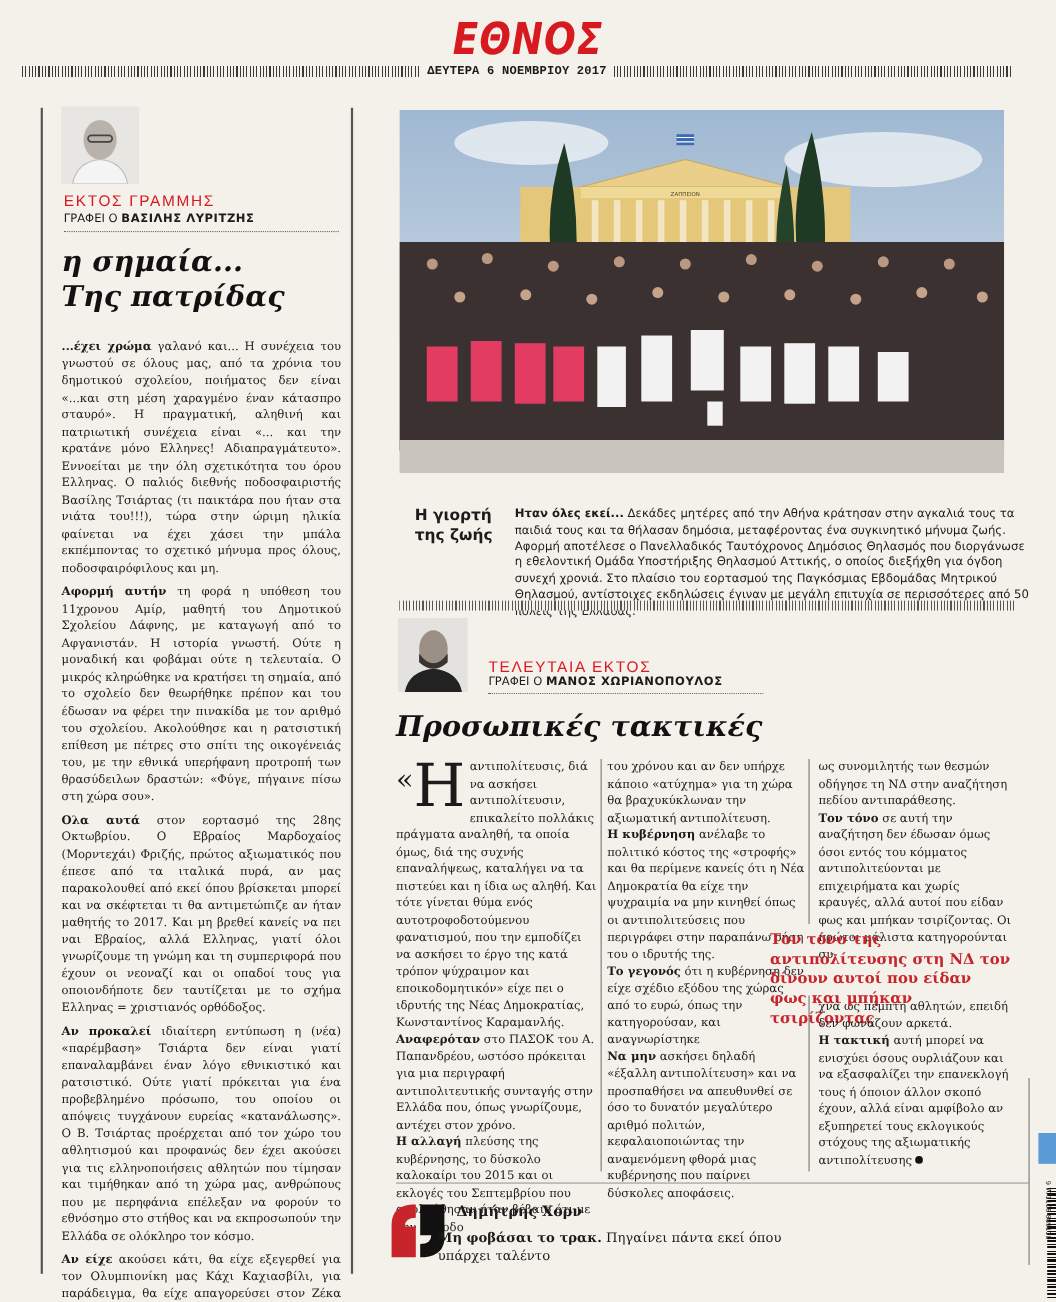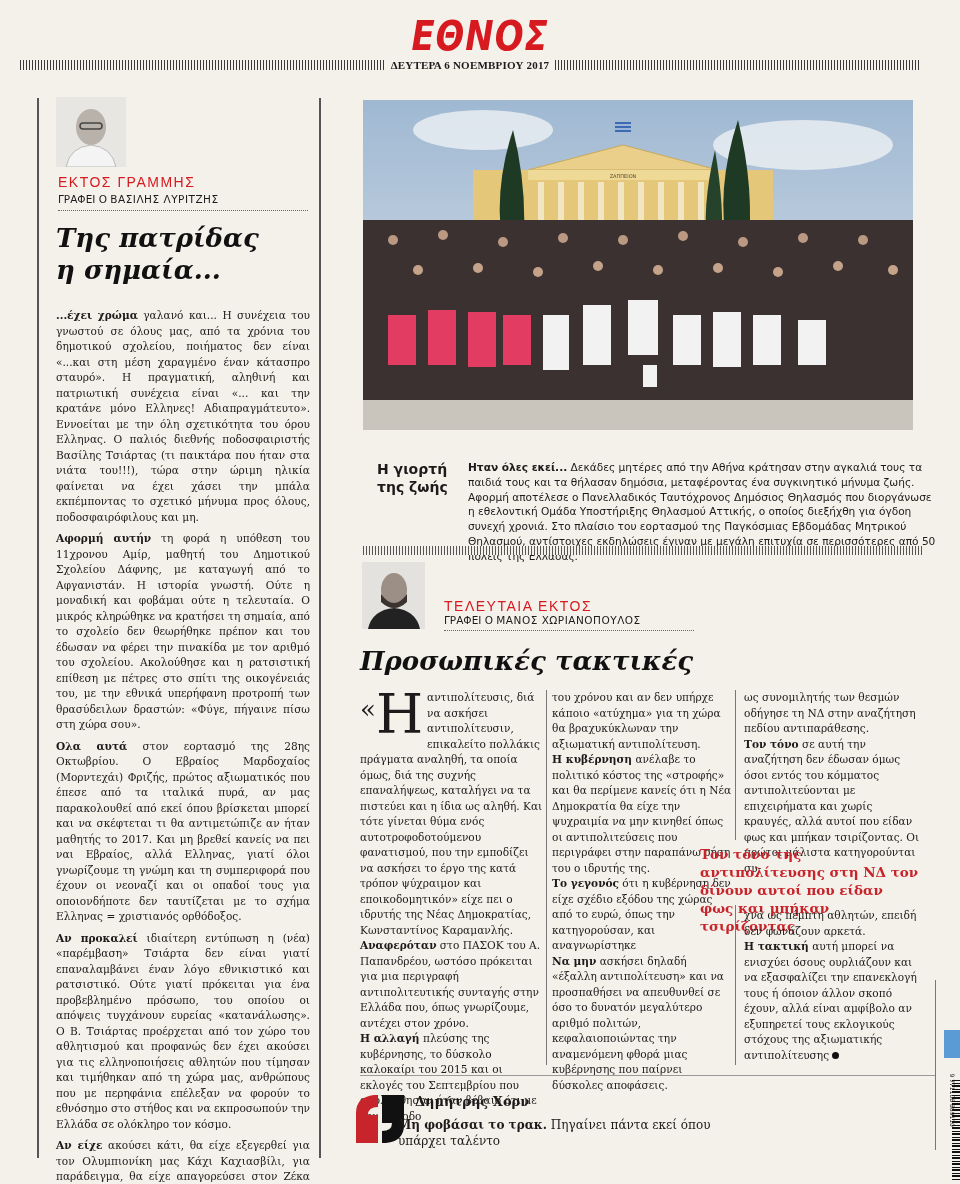--- a/index.html
+++ b/index.html
@@ -5,28 +5,28 @@
   html,body{margin:0;padding:0;}
   body{width:960px;height:1184px;background:#f4f0ea;position:relative;overflow:hidden;
        font-family:"DejaVu Serif",serif;color:#1c1a1a;}
   .abs{position:absolute;}
   
   .logo{left:0;width:960px;top:14px;text-align:center;font-family:"DejaVu Sans",sans-serif;
         font-weight:bold;font-style:italic;font-size:40px;color:#d71920;letter-spacing:1px;
         transform:scaleX(0.85);line-height:44px;}
   .dateline{left:20px;width:900px;top:58px;height:14px;display:flex;align-items:center;gap:6px;}
   .hatch{flex:1;height:10px;background:repeating-linear-gradient(90deg,#3a3a3a 0 1px,#f4f0ea 1px 3px);}
-  .datetext{font-family:Liberation Serif, serif;font-weight:bold;font-size:11px;white-space:nowrap;letter-spacing:0.2px;}
+  .datetext{font-family:Liberation Mono, monospace;font-weight:bold;font-size:11px;white-space:nowrap;letter-spacing:0.2px;}
   
   .vrule{width:2px;background:#555;}
   
   .portrait{background:#ddd;overflow:hidden;}
   .col-label{font-family:Liberation Sans, sans-serif;color:#d71920;font-size:14px;letter-spacing:1.5px;}
   .byline{font-family:"DejaVu Sans",sans-serif;font-size:10.5px;}
-  .byline b{font-weight:normal;letter-spacing:0.5px;}
+  .byline b{font-weight:bold;letter-spacing:0.5px;}
   .dotrule{height:0;border-top:1px dotted #666;}
   .headline{font-family:"DejaVu Serif",serif;font-weight:bold;font-style:italic;color:#111;}
   .body{font-family:"DejaVu Serif",serif;font-size:10.6px;line-height:15.5px;text-align:justify;}
   .body p{margin:0 0 6px 0;}
   .body b{font-weight:bold;text-align:right;}
   .cap{font-family:"DejaVu Sans",sans-serif;}
   .pull{font-family:"DejaVu Serif",serif;font-weight:bold;color:#c8242b;font-size:13.5px;line-height:18px;}
   .hatchbar{height:9px;background:repeating-linear-gradient(90deg,#555 0 1px,#f4f0ea 1px 3px);}
   .bullet{display:inline-block;width:7px;height:7px;border-radius:50%;background:#111;vertical-align:middle;margin-left:3px;}
   .dropcap{float:left;font-size:54px;line-height:46px;margin:2px 4px 0 0;font-family:"DejaVu Serif",serif;}
@@ -53,22 +53,22 @@
     <path d="M10 70 Q14 50 35 48 Q56 50 60 70 Z" fill="#f4f4f4" stroke="#bbb"></path>
   </svg>
 </div>
 <div class="abs col-label" style="left:58px;top:174px;">ΕΚΤΟΣ ΓΡΑΜΜΗΣ</div>
 <div class="abs byline" style="left:58px;top:193px;">
   <span>ΓΡΑΦΕΙ Ο</span>
   <b>ΒΑΣΙΛΗΣ ΛΥΡΙΤΖΗΣ</b>
 </div>
 <div class="abs dotrule" style="left:58px;top:210px;width:250px;"></div>
 <div class="abs headline" style="left:56px;top:222px;font-size:26px;line-height:32px;">
+  <div>η σημαία...</div>
   <div>Της πατρίδας</div>
-  <div>η σημαία...</div>
 </div>
 
 <div class="abs body" style="left:56px;top:308px;width:254px;">
   <p><b>...έχει χρώμα</b><span> γαλανό και... Η συνέχεια του γνωστού σε όλους μας, από τα χρόνια του δημοτικού σχολείου, ποιήματος δεν είναι «...και στη μέση χαραγμένο έναν κάτασπρο σταυρό». Η πραγματική, αληθινή και πατριωτική συνέχεια είναι «... και την κρατάνε μόνο Ελληνες! Αδιαπραγμάτευτο». Εννοείται με την όλη σχετικότητα του όρου Ελληνας. Ο παλιός διεθνής ποδοσφαιριστής Βασίλης Τσιάρτας (τι παικτάρα που ήταν στα νιάτα του!!!), τώρα στην ώριμη ηλικία φαίνεται να έχει χάσει την μπάλα εκπέμποντας το σχετικό μήνυμα προς όλους, ποδοσφαιρόφιλους και μη.</span></p>
   <p><b>Αφορμή αυτήν</b><span> τη φορά η υπόθεση του 11χρονου Αμίρ, μαθητή του Δημοτικού Σχολείου Δάφνης, με καταγωγή από το Αφγανιστάν. Η ιστορία γνωστή. Ούτε η μοναδική και φοβάμαι ούτε η τελευταία. Ο μικρός κληρώθηκε να κρατήσει τη σημαία, από το σχολείο δεν θεωρήθηκε πρέπον και του έδωσαν να φέρει την πινακίδα με τον αριθμό του σχολείου. Ακολούθησε και η ρατσιστική επίθεση με πέτρες στο σπίτι της οικογένειάς του, με την εθνικά υπερήφανη προτροπή των θρασύδειλων δραστών: «Φύγε, πήγαινε πίσω στη χώρα σου».</span></p>
   <p><b>Ολα αυτά</b><span> στον εορτασμό της 28ης Οκτωβρίου. Ο Εβραίος Μαρδοχαίος (Μορντεχάι) Φριζής, πρώτος αξιωματικός που έπεσε από τα ιταλικά πυρά, αν μας παρακολουθεί από εκεί όπου βρίσκεται μπορεί και να σκέφτεται τι θα αντιμετώπιζε αν ήταν μαθητής το 2017. Και μη βρεθεί κανείς να πει ναι Εβραίος, αλλά Ελληνας, γιατί όλοι γνωρίζουμε τη γνώμη και τη συμπεριφορά που έχουν οι νεοναζί και οι οπαδοί τους για οποιονδήποτε δεν ταυτίζεται με το σχήμα Ελληνας = χριστιανός ορθόδοξος.</span></p>
   <p><b>Αν προκαλεί</b><span> ιδιαίτερη εντύπωση η (νέα) «παρέμβαση» Τσιάρτα δεν είναι γιατί επαναλαμβάνει έναν λόγο εθνικιστικό και ρατσιστικό. Ούτε γιατί πρόκειται για ένα προβεβλημένο πρόσωπο, του οποίου οι απόψεις τυγχάνουν ευρείας «κατανάλωσης». Ο Β. Τσιάρτας προέρχεται από τον χώρο του αθλητισμού και προφανώς δεν έχει ακούσει για τις ελληνοποιήσεις αθλητών που τίμησαν και τιμήθηκαν από τη χώρα μας, ανθρώπους που με περηφάνια επέλεξαν να φορούν το εθνόσημο στο στήθος και να εκπροσωπούν την Ελλάδα σε ολόκληρο τον κόσμο.</span></p>
   <p><b>Αν είχε</b><span> ακούσει κάτι, θα είχε εξεγερθεί για τον Ολυμπιονίκη μας Κάχι Καχιασβίλι, για παράδειγμα, θα είχε απαγορεύσει στον Ζέκα να τραγουδά τον Εθνικό Υμνο και στον Γιάννη Αντετοκούνμπο να σηκώνει στο ΝΒΑ την ελληνική σημαία. Βλέπετε, όμως, όλοι αυτοί δεν είναι 11χρονοι Αμίρ...</span></p>
 
 </div>

